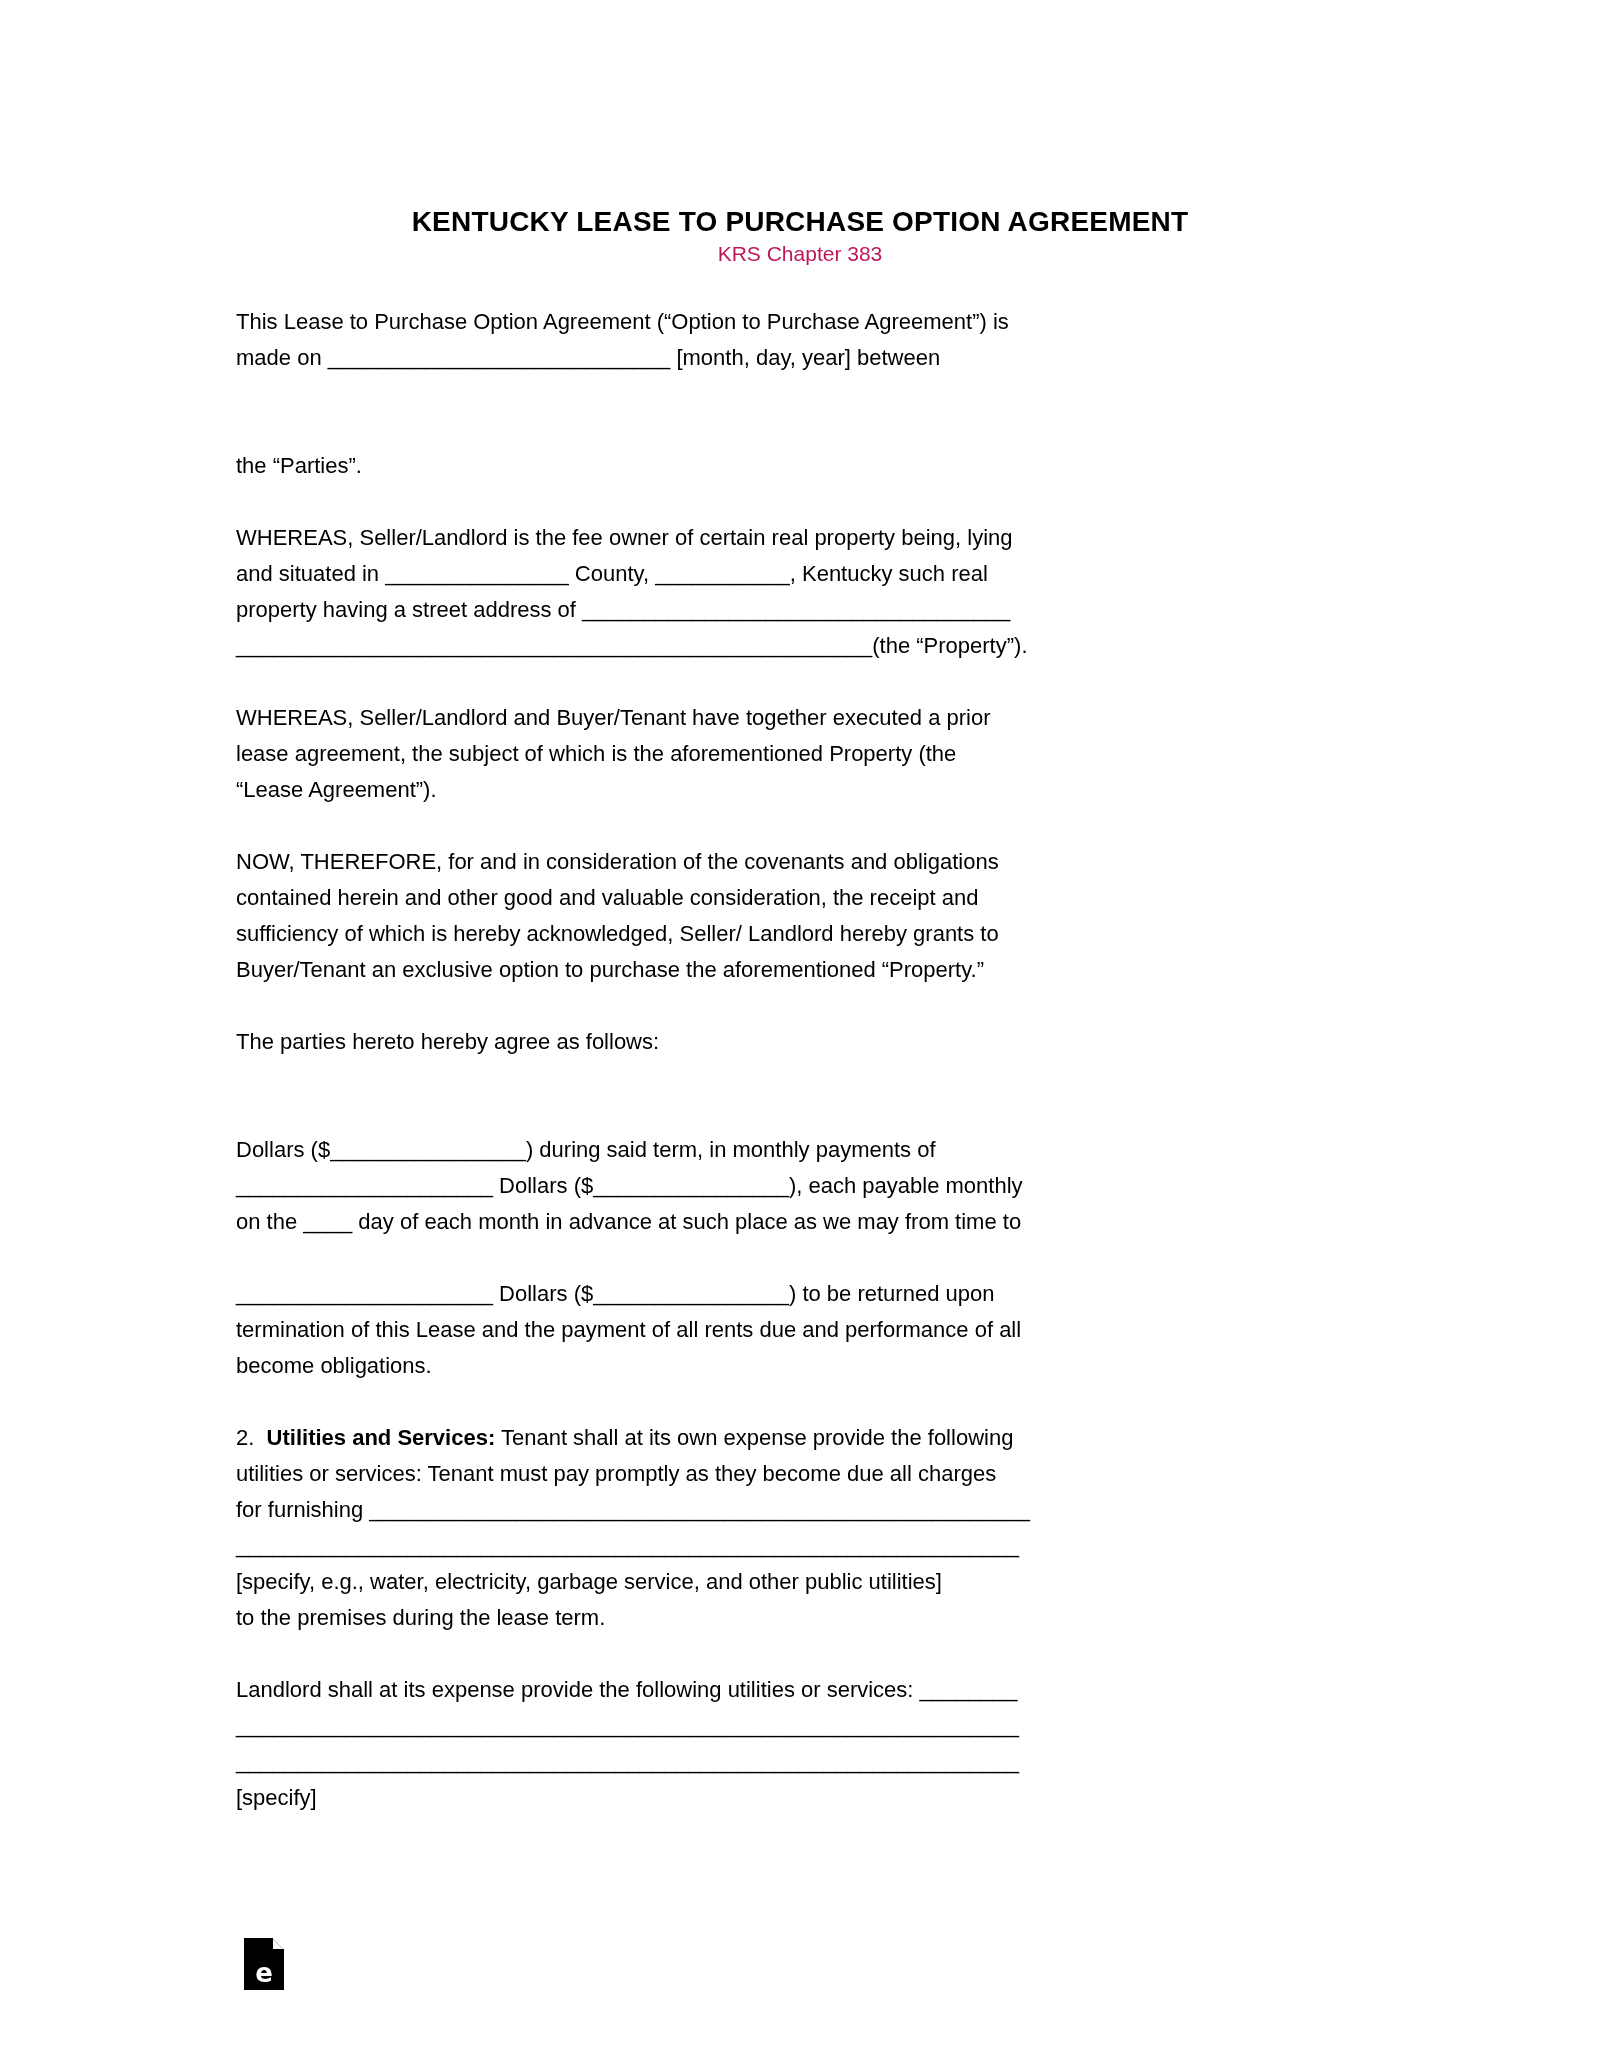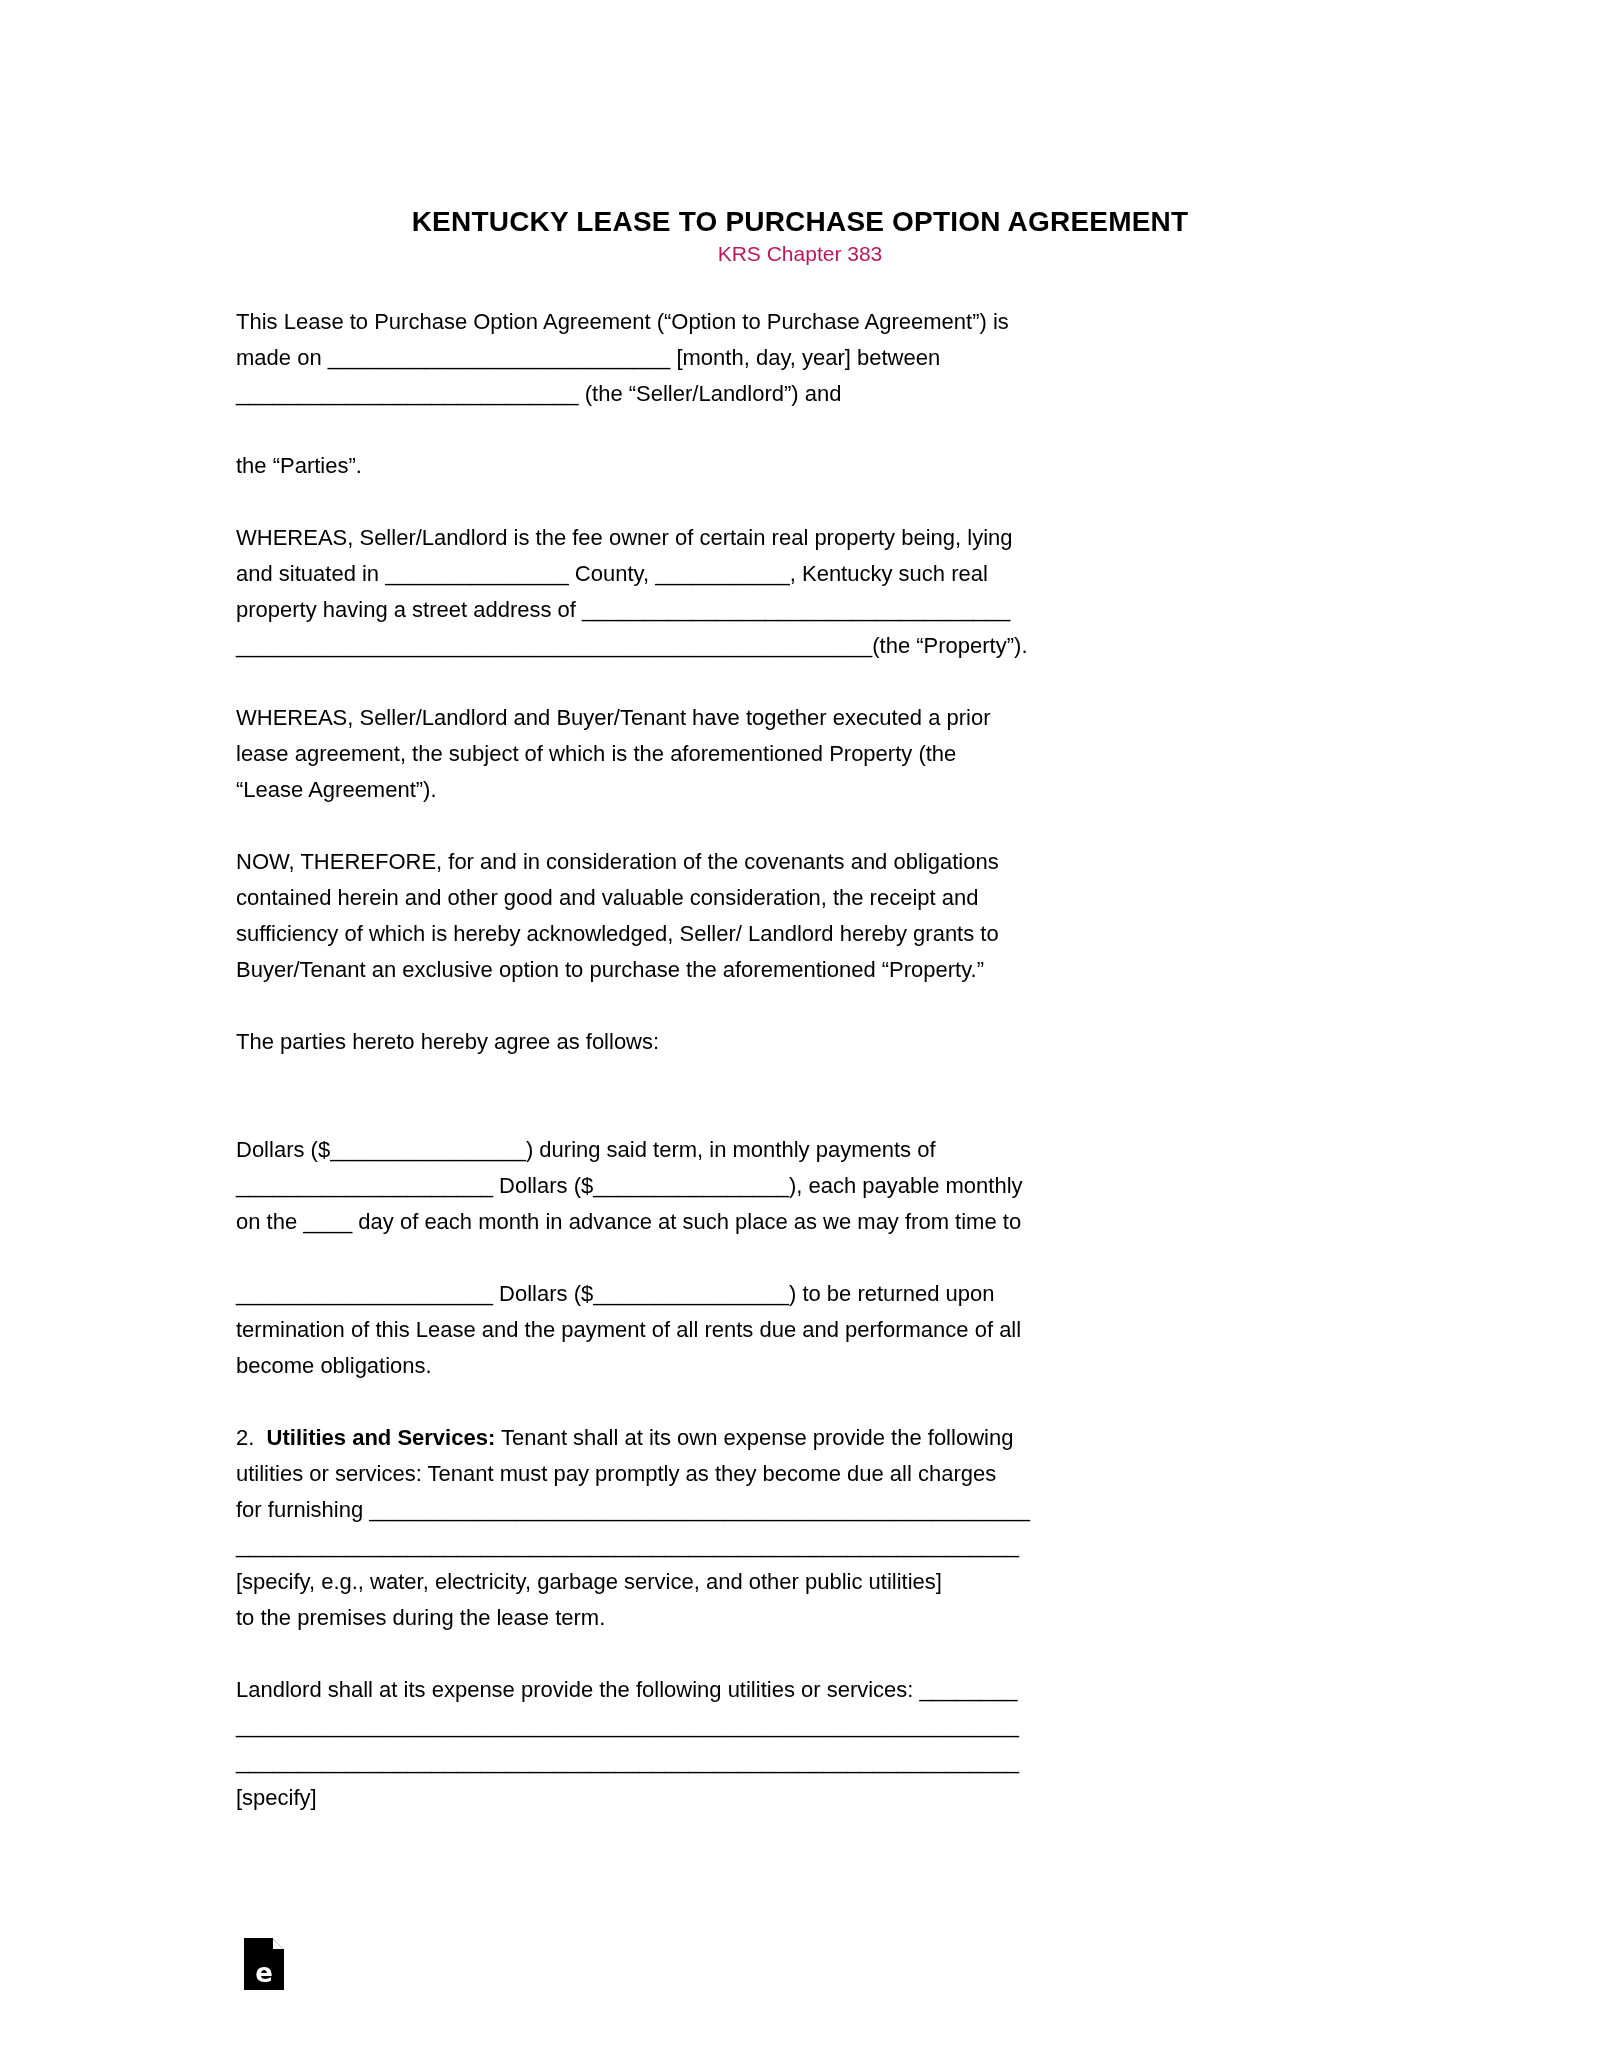--- a/index.html
+++ b/index.html
@@ -16,21 +16,20 @@
 </style>
 </head>
 <body>
 
 <div class="page">
   <div class="title">KENTUCKY LEASE TO PURCHASE OPTION AGREEMENT</div>
   <div class="subtitle">KRS Chapter 383</div>
 
   <div class="line" style="top:288px">This Lease to Purchase Option Agreement (“Option to Purchase Agreement”) is</div>
   <div class="line" style="top:324px">made on ____________________________ [month, day, year] between</div>
-  <div class="line" style="top:360px">____________________________ (the “Seller/Landlord”) and</div>
   <div class="line" style="top:432px">the “Parties”.</div>
 
   <div class="line" style="top:504px">WHEREAS, Seller/Landlord is the fee owner of certain real property being, lying</div>
   <div class="line" style="top:540px">and situated in _______________ County, ___________, Kentucky such real</div>
   <div class="line" style="top:576px">property having a street address of ___________________________________</div>
   <div class="line" style="top:612px">____________________________________________________(the “Property”).</div>
 
   <div class="line" style="top:684px">WHEREAS, Seller/Landlord and Buyer/Tenant have together executed a prior</div>
   <div class="line" style="top:720px">lease agreement, the subject of which is the aforementioned Property (the</div>
   <div class="line" style="top:756px">“Lease Agreement”).</div>

